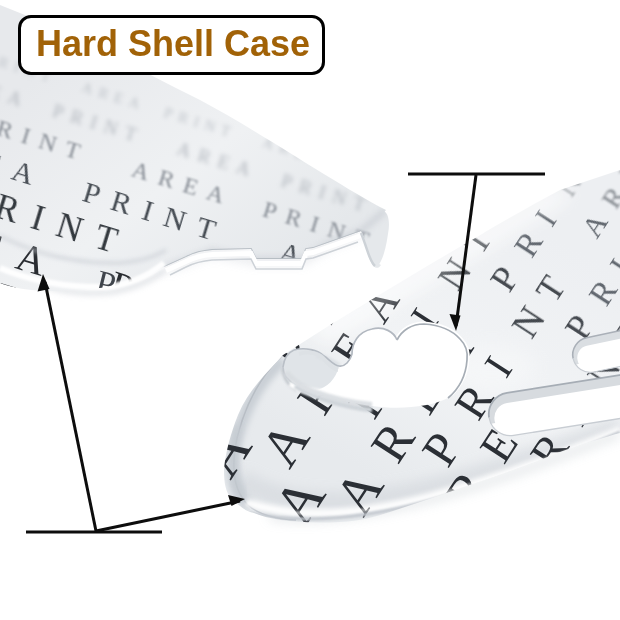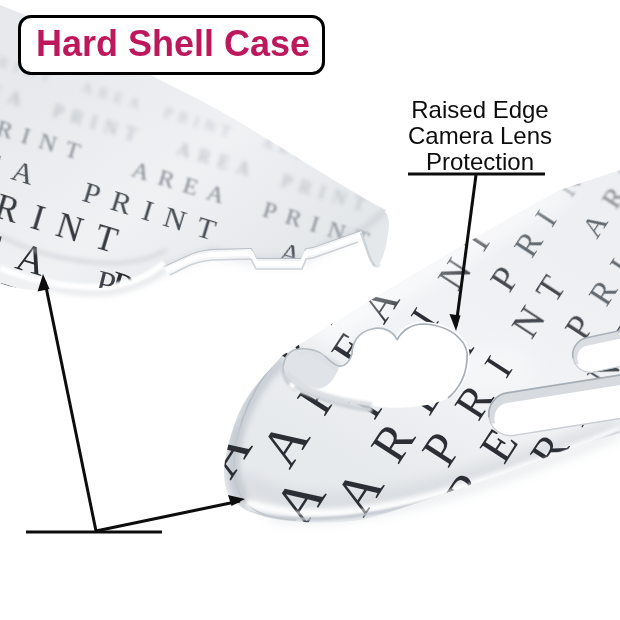--- a/index.html
+++ b/index.html
@@ -305,17 +305,16 @@
   <g fill="#0d0d0d">
     <polygon points="456,331 449.5,314 460.5,315.5"></polygon>
     <polygon points="43,274 37.5,291.5 49.5,289"></polygon>
     <polygon points="245,499 228,495 231.5,506"></polygon>
   </g>
 </svg>
 
 
 <div class="ann" style="position:absolute;left:18px;top:15px;width:307px;height:60px;background:#fff;
      border:3px solid #000;border-radius:13px;box-sizing:border-box;"></div>
-<div class="ann" style="position:absolute;left:36px;top:26px;font-size:36px;line-height:36px;font-weight:bold;color:#be185d;">Hard Shell Case</div>
-
-<div class="ann" style="position:absolute;left:380px;top:97px;width:200px;text-align:center;font-size:24px;color:#0d0d0d;line-height:26px;">Raised Edge<br>Camera Lens<br>Protection</div>
+<div class="ann" style="position:absolute;left:36px;top:26px;font-size:36px;line-height:36px;font-weight:bold;color:#a16207;">Hard Shell Case</div>
+
 
 </div>
 
 </body></html>

